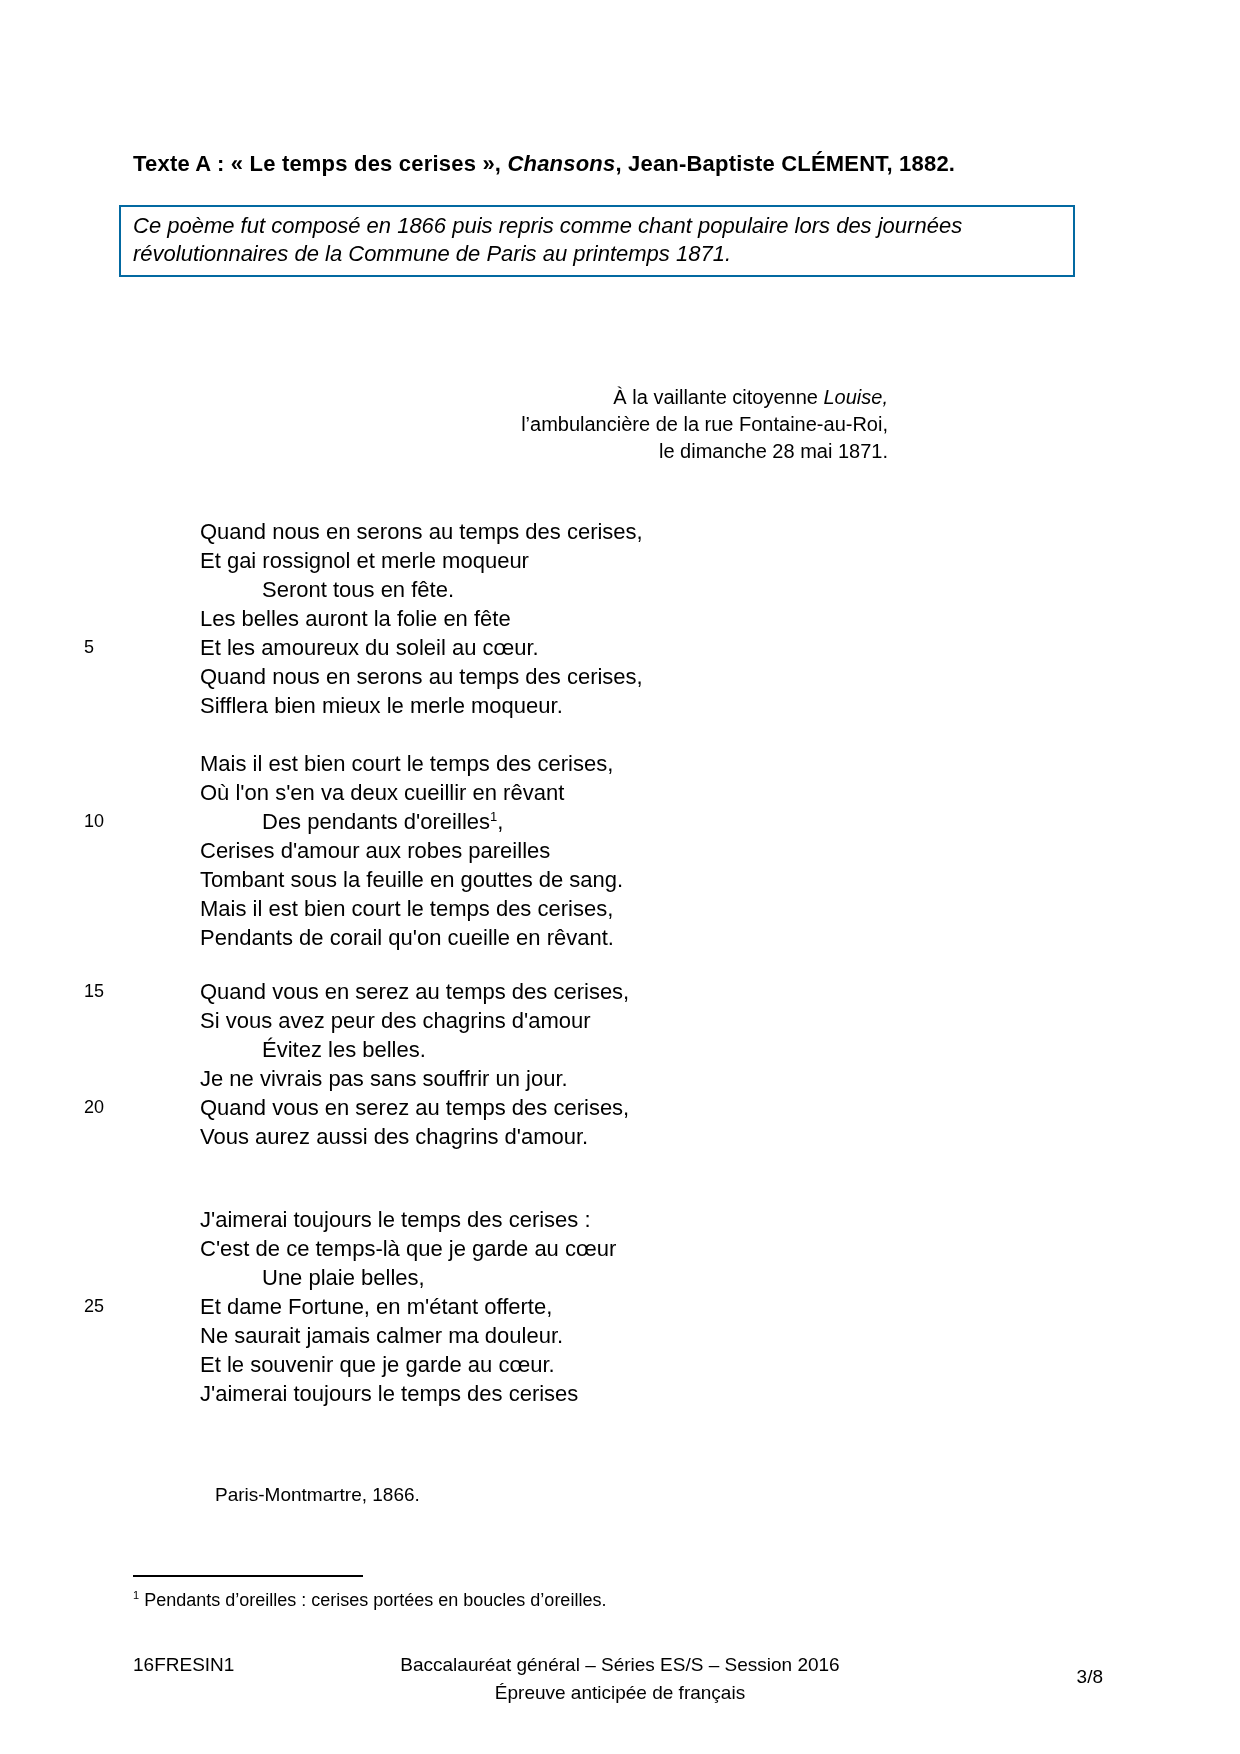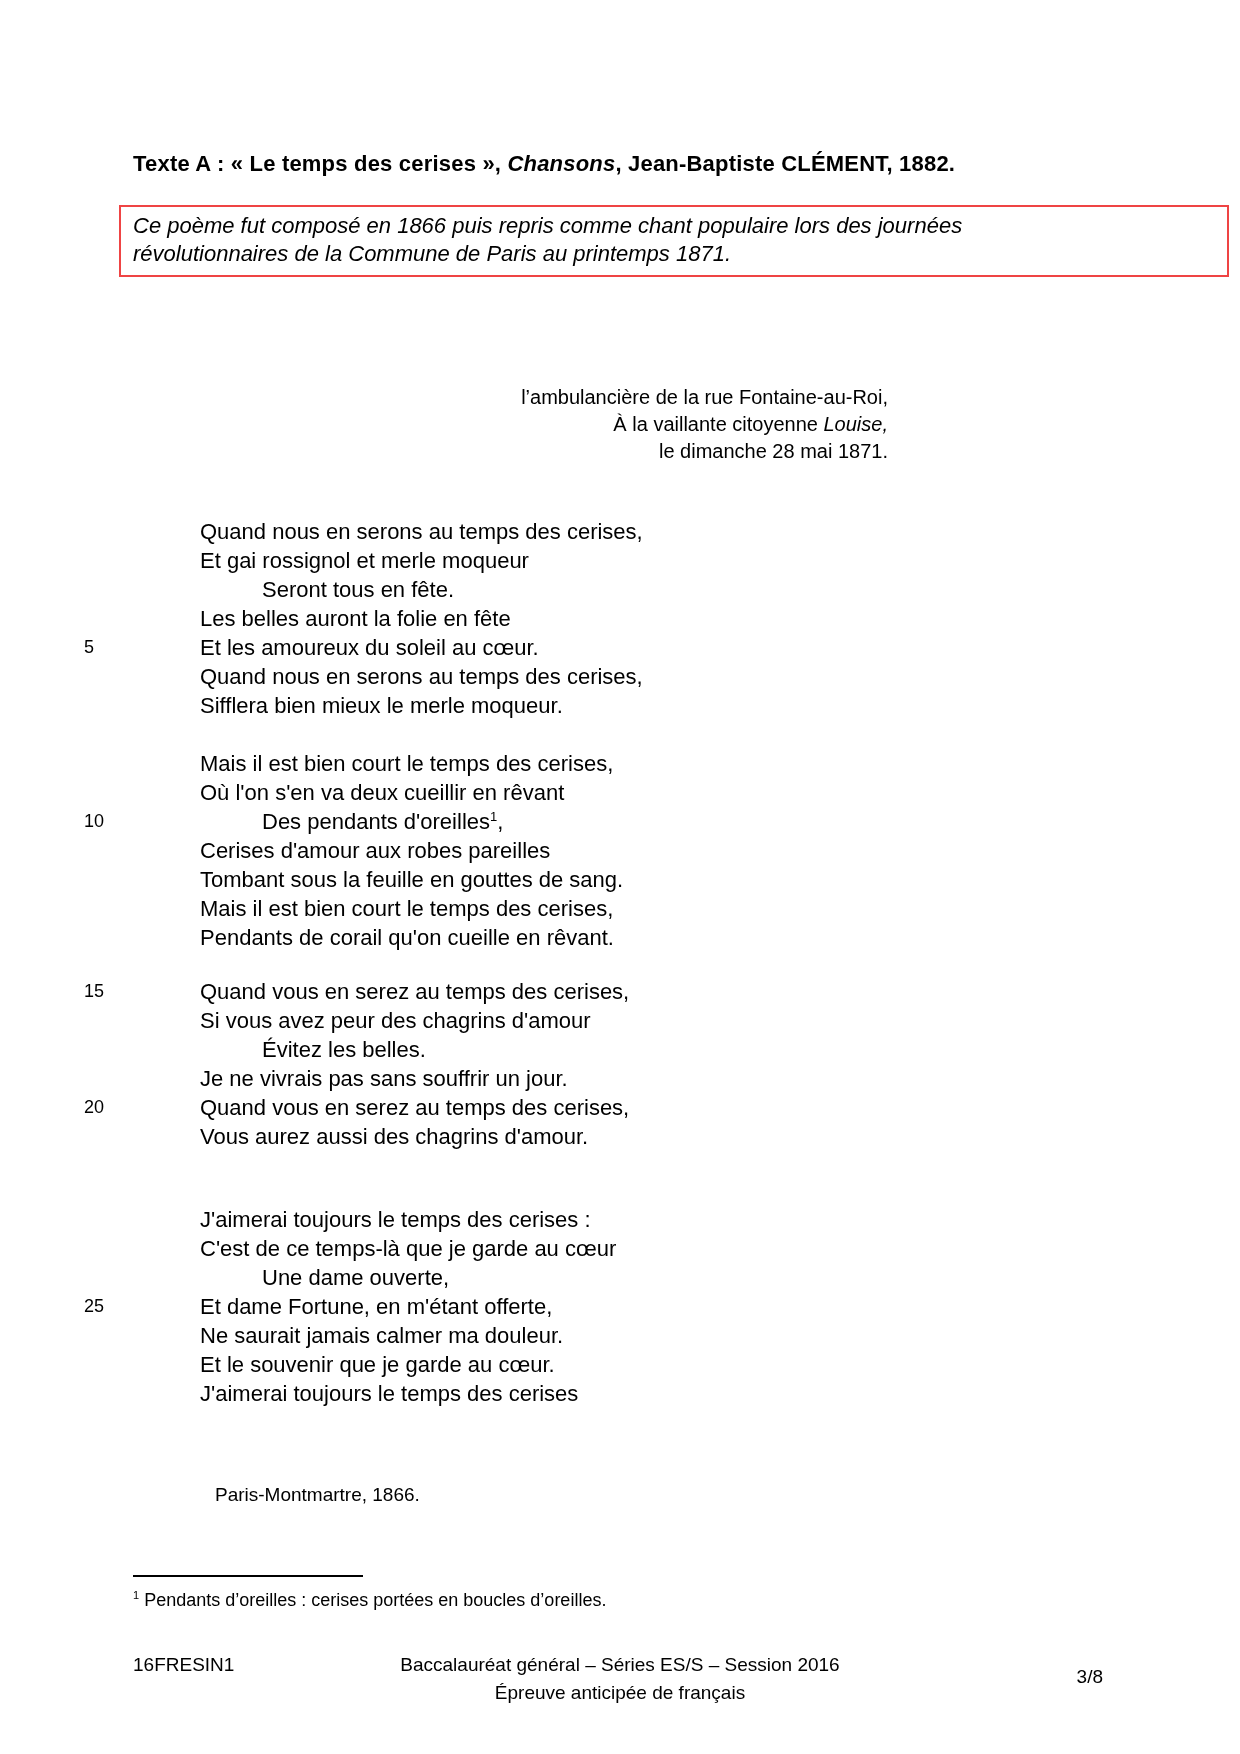--- a/index.html
+++ b/index.html
@@ -22,23 +22,23 @@
     font-size: 22px;
     font-weight: bold;
     letter-spacing: 0.2px;
     white-space: nowrap;
   }
 
   .intro-box {
     position: absolute;
     left: 119px;
     top: 205px;
-    width: 1110px;
+    width: 956px;
     box-sizing: border-box;
-    border: 2px solid #ef4444;
+    border: 2px solid #0369a1;
     padding: 5px 12px 7px 12px;
     font-style: italic;
     font-size: 22px;
     line-height: 28px;
   }
 
   .dedication {
     position: absolute;
     top: 384px;
     right: 352px;
@@ -111,22 +111,22 @@
 <div class="page">
 
   <h1 class="title"><span>Texte A : « Le temps des cerises », </span><span class="italic">Chansons</span><span>, Jean-Baptiste CLÉMENT, 1882.</span></h1>
 
   <div class="intro-box">
     <div>Ce poème fut composé en 1866 puis repris comme chant populaire lors des journées</div>
     <div>révolutionnaires de la Commune de Paris au printemps 1871.</div>
   </div>
 
   <div class="dedication">
+    <div><span>À la vaillante citoyenne </span><span class="italic">Louise,</span></div>
     <div>l’ambulancière de la rue Fontaine-au-Roi,</div>
-    <div><span>À la vaillante citoyenne </span><span class="italic">Louise,</span></div>
     <div>le dimanche 28 mai 1871.</div>
   </div>
 
   <div class="poem">
       <div class="stanza stanza-1">
         <div class="verse-line"><span class="verse-text">Quand nous en serons au temps des cerises,</span></div>
         <div class="verse-line"><span class="verse-text">Et gai rossignol et merle moqueur</span></div>
         <div class="verse-line"><span class="verse-text indented">Seront tous en fête.</span></div>
         <div class="verse-line"><span class="verse-text">Les belles auront la folie en fête</span></div>
         <div class="verse-line"><span class="line-num">5</span><span class="verse-text">Et les amoureux du soleil au cœur.</span></div>
@@ -146,21 +146,21 @@
         <div class="verse-line"><span class="line-num">15</span><span class="verse-text">Quand vous en serez au temps des cerises,</span></div>
         <div class="verse-line"><span class="verse-text">Si vous avez peur des chagrins d'amour</span></div>
         <div class="verse-line"><span class="verse-text indented">Évitez les belles.</span></div>
         <div class="verse-line"><span class="verse-text">Je ne vivrais pas sans souffrir un jour.</span></div>
         <div class="verse-line"><span class="line-num">20</span><span class="verse-text">Quand vous en serez au temps des cerises,</span></div>
         <div class="verse-line"><span class="verse-text">Vous aurez aussi des chagrins d'amour.</span></div>
       </div>
       <div class="stanza stanza-4">
         <div class="verse-line"><span class="verse-text">J'aimerai toujours le temps des cerises :</span></div>
         <div class="verse-line"><span class="verse-text">C'est de ce temps-là que je garde au cœur</span></div>
-        <div class="verse-line"><span class="verse-text indented">Une dame ouverte,</span></div>
+        <div class="verse-line"><span class="verse-text indented">Une plaie belles,</span></div>
         <div class="verse-line"><span class="line-num">25</span><span class="verse-text">Et dame Fortune, en m'étant offerte,</span></div>
         <div class="verse-line"><span class="verse-text">Ne saurait jamais calmer ma douleur.</span></div>
         <div class="verse-line"><span class="verse-text">Et le souvenir que je garde au cœur.</span></div>
         <div class="verse-line"><span class="verse-text">J'aimerai toujours le temps des cerises</span></div>
       </div>
     </div>
 
   <div class="place-date">Paris-Montmartre, 1866.</div>
 
   <div class="footnote-rule"></div>

